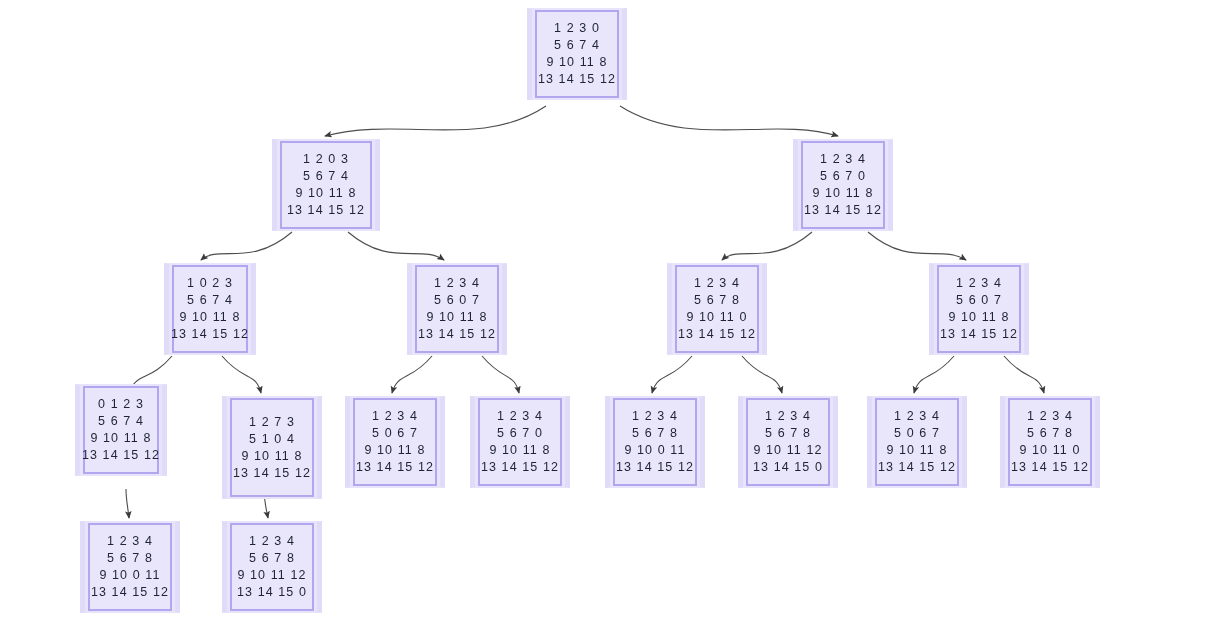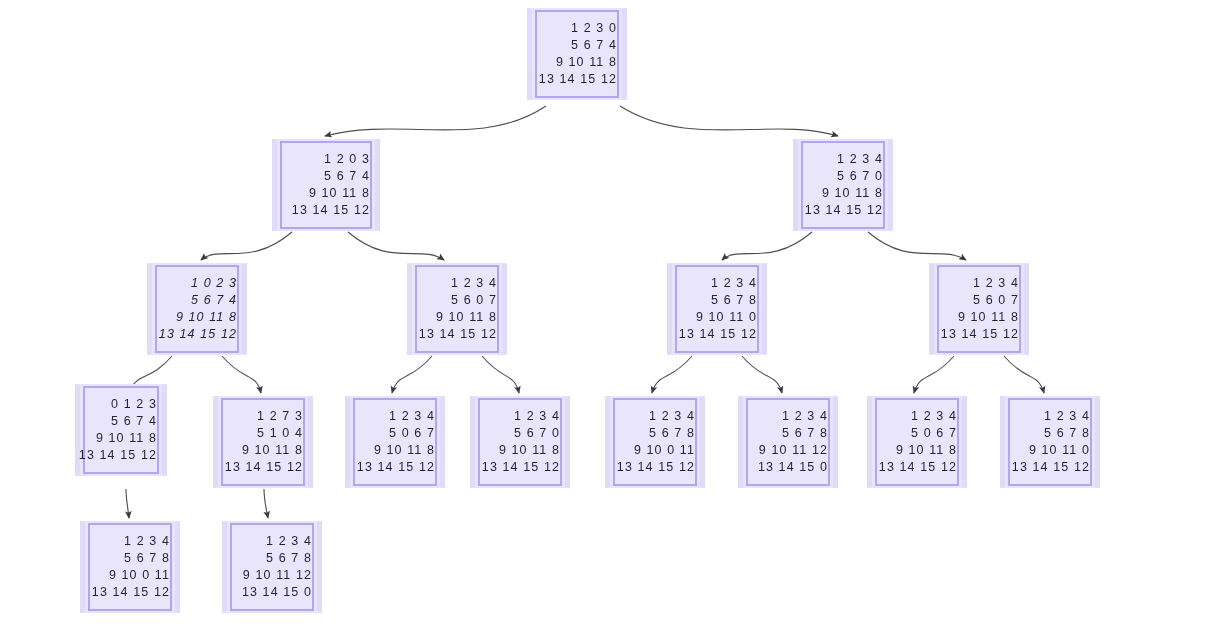--- a/index.html
+++ b/index.html
@@ -11,21 +11,21 @@
         background:#e8e4fb;
         border-left:5px solid #e0dbf8;
         border-right:5px solid #e0dbf8;
         border-top:1px solid #e8e4fb;
         border-bottom:1px solid #e8e4fb;}
   .node-inner{position:absolute;left:3px;right:3px;top:1px;bottom:1px;
         box-sizing:border-box;
         background:#e9e6fc;
         border:2px solid #b3a6ef;
         display:flex;flex-direction:column;
-        align-items:flex-end;justify-content:center;}
+        align-items:center;justify-content:center;}
   .row{color:#1f2430;font-size:12.5px;line-height:17px;
        letter-spacing:1.1px;white-space:pre;}
 </style>
 </head>
 <body>
 
 <div id="canvas">
   <svg id="edges" viewBox="0 0 1219 625" xmlns="http://www.w3.org/2000/svg">
     <defs>
       <marker id="arrow" markerWidth="9" markerHeight="9" refX="6.2" refY="3" orient="auto" markerUnits="strokeWidth">
@@ -69,21 +69,21 @@
         </div>
       </div>
       <div class="node" style="left: 793px; top: 139px; width: 100px; height: 92px;">
         <div class="node-inner">
           <div class="row">1 2 3 4</div>
           <div class="row">5 6 7 0</div>
           <div class="row">9 10 11 8</div>
           <div class="row">13 14 15 12</div>
         </div>
       </div>
-      <div class="node" style="left: 147px; top: 263px; width: 100px; height: 92px; font-style: italic;">
+      <div class="node" style="left: 164px; top: 263px; width: 92px; height: 92px;">
         <div class="node-inner">
           <div class="row">1 0 2 3</div>
           <div class="row">5 6 7 4</div>
           <div class="row">9 10 11 8</div>
           <div class="row">13 14 15 12</div>
         </div>
       </div>
       <div class="node" style="left: 407px; top: 263px; width: 100px; height: 92px;">
         <div class="node-inner">
           <div class="row">1 2 3 4</div>
@@ -109,21 +109,21 @@
         </div>
       </div>
       <div class="node" style="left: 75px; top: 384px; width: 92px; height: 92px; text-decoration: underline;">
         <div class="node-inner">
           <div class="row">0 1 2 3</div>
           <div class="row">5 6 7 4</div>
           <div class="row">9 10 11 8</div>
           <div class="row">13 14 15 12</div>
         </div>
       </div>
-      <div class="node" style="left: 213px; top: 396px; width: 100px; height: 92px; text-decoration: underline;">
+      <div class="node" style="left: 222px; top: 396px; width: 100px; height: 103px; text-decoration: underline;">
         <div class="node-inner">
           <div class="row">1 2 7 3</div>
           <div class="row">5 1 0 4</div>
           <div class="row">9 10 11 8</div>
           <div class="row">13 14 15 12</div>
         </div>
       </div>
       <div class="node" style="left: 345px; top: 396px; width: 100px; height: 92px;">
         <div class="node-inner">
           <div class="row">1 2 3 4</div>

